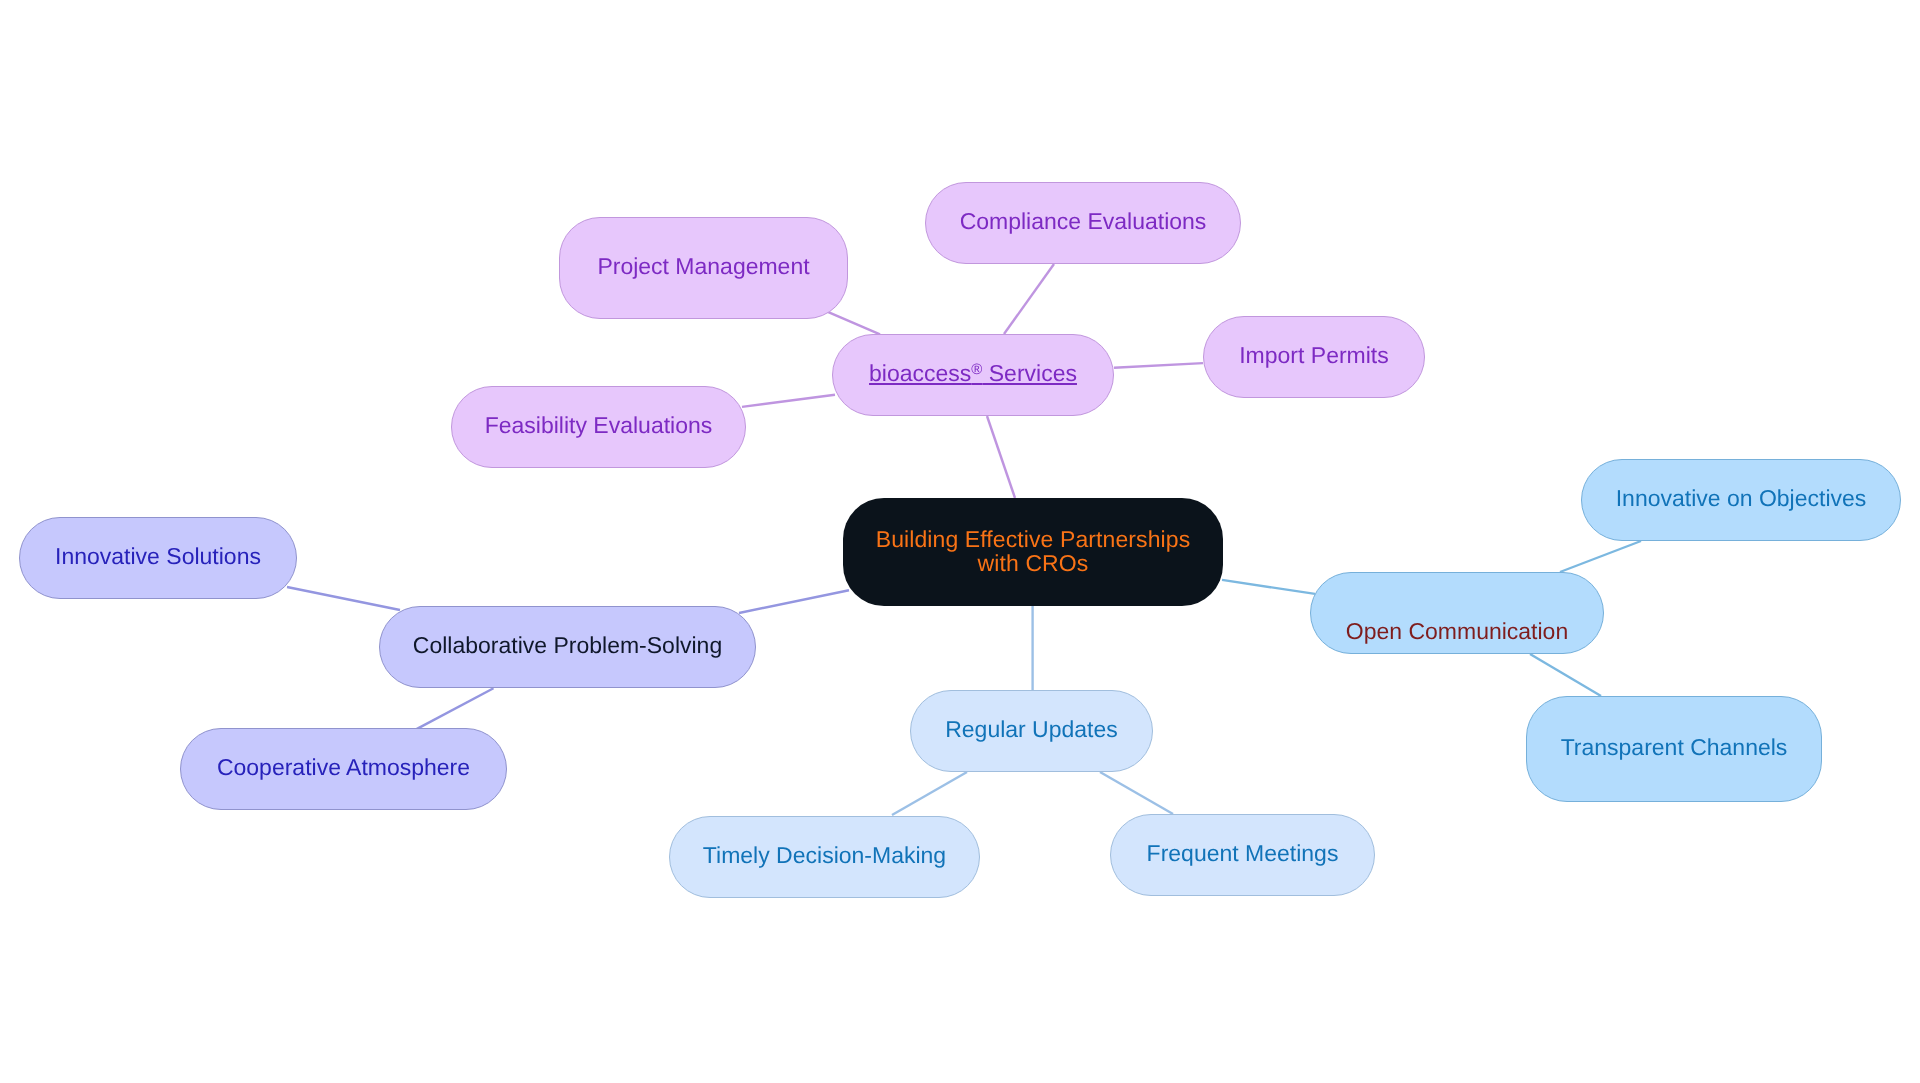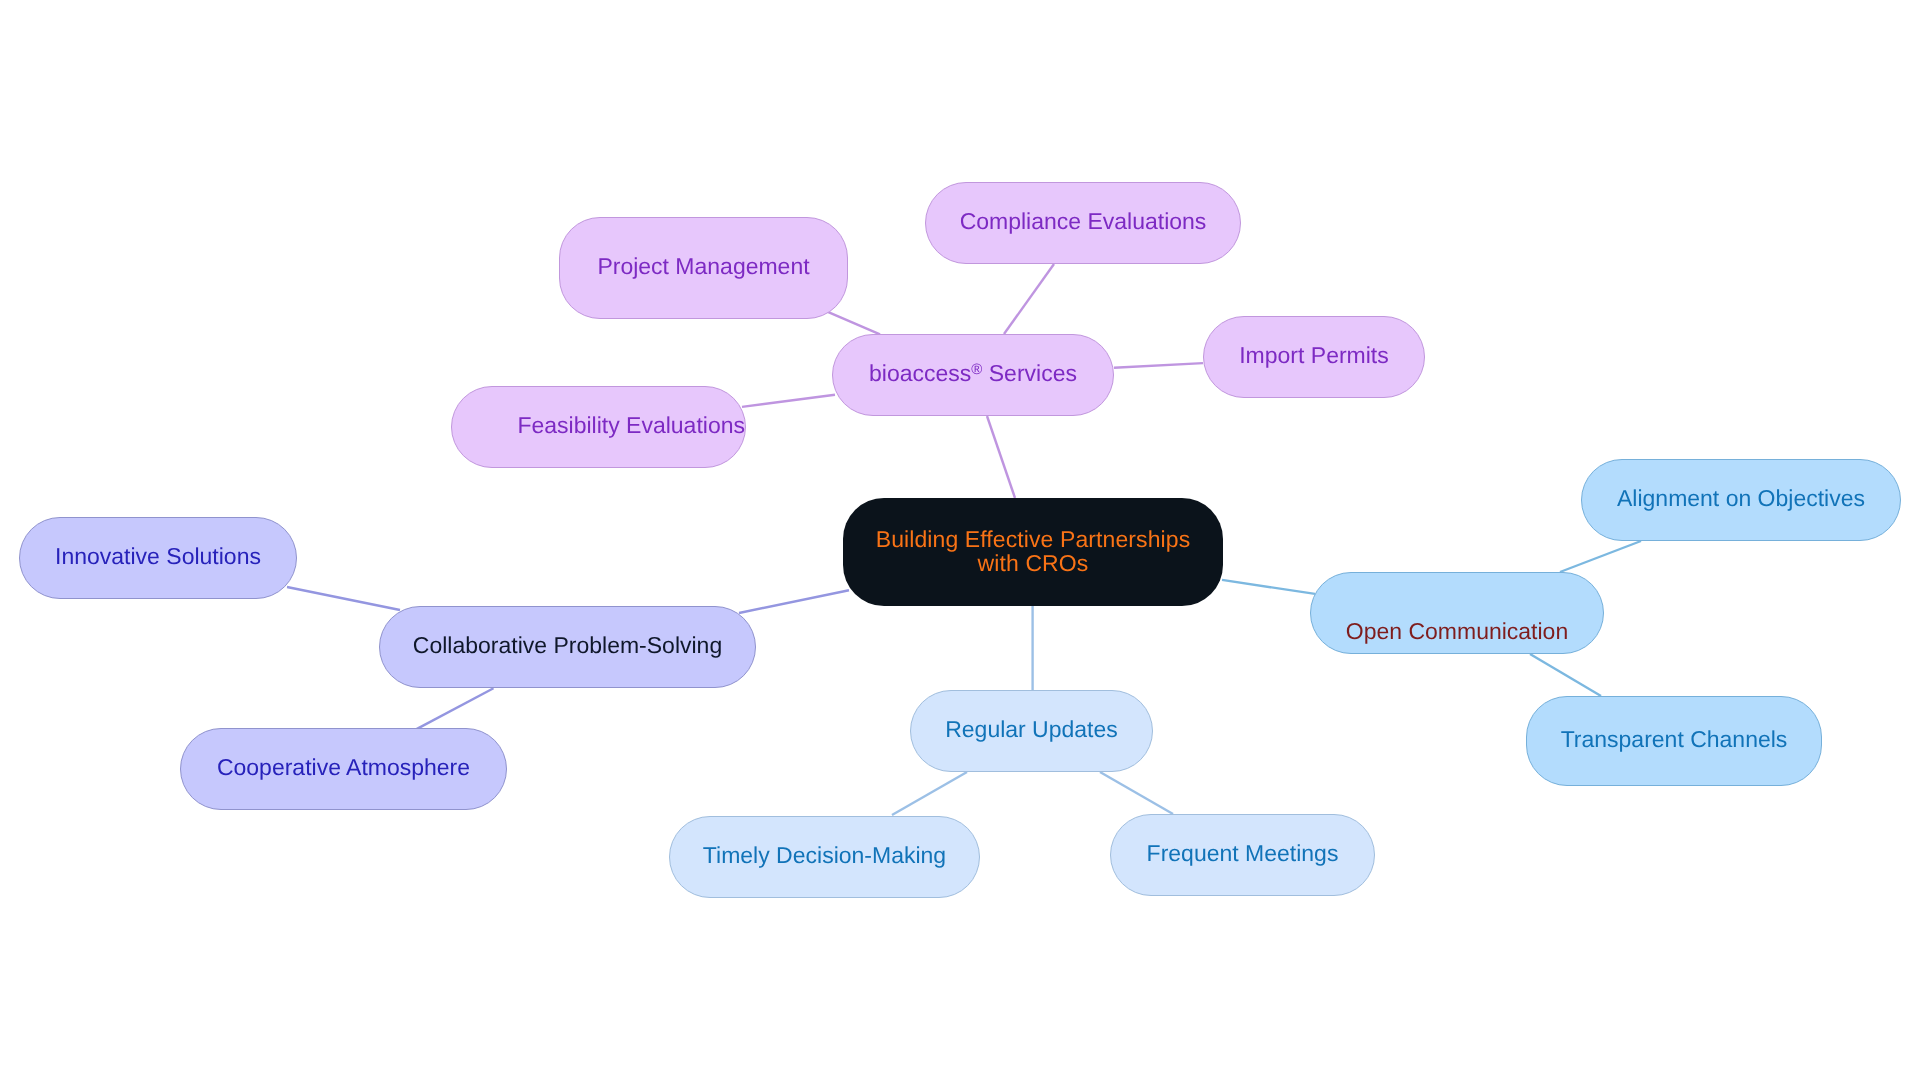--- a/index.html
+++ b/index.html
@@ -38,41 +38,41 @@
     <line class="link" x1="1100" y1="772" x2="1173" y2="814" stroke="#9cc0e6"></line>
     <line class="link" x1="849" y1="590.2" x2="739" y2="613" stroke="#9496e0"></line>
     <line class="link" x1="400" y1="610" x2="287" y2="587" stroke="#9496e0"></line>
     <line class="link" x1="493.5" y1="688.3" x2="416.5" y2="729.1" stroke="#9496e0"></line>
   </svg>
   <div class="node root" style="left: 843px; top: 498px; width: 380px; height: 108px; border-radius: 41px; background: rgb(11, 19, 27);">
       <span class="node-label" style="color: #f97316;">Building Effective Partnerships
 with CROs</span>
     </div>
   <div class="node" style="left: 832px; top: 334px; width: 282px; height: 82px; border-radius: 41px; background: rgb(231, 199, 252); border-color: rgb(193, 151, 221);">
-      <span class="node-label" style="color: rgb(125, 42, 195);"><span>bioaccess</span><span class="sup">®</span><span> Services</span></span>
+      <span class="node-label" style="color: rgb(125, 42, 195); text-decoration: underline;"><span>bioaccess</span><span class="sup">®</span><span> Services</span></span>
     </div>
   <div class="node" style="left: 925px; top: 182px; width: 316px; height: 82px; border-radius: 41px; background: rgb(231, 199, 252); border-color: rgb(193, 151, 221);">
       <span class="node-label" style="color: rgb(125, 42, 195);">Compliance Evaluations</span>
     </div>
   <div class="node" style="left: 559px; top: 217px; width: 289px; height: 102px; border-radius: 41px; background: rgb(231, 199, 252); border-color: rgb(193, 151, 221);">
       <span class="node-label" style="color: rgb(125, 42, 195);">Project Management</span>
     </div>
-  <div class="node" style="left: 451px; top: 386px; width: 295px; height: 82px; border-radius: 41px; background: rgb(231, 199, 252); border-color: rgb(193, 151, 221); justify-content: flex-end;">
+  <div class="node" style="left: 451px; top: 386px; width: 295px; height: 82px; border-radius: 41px; background: rgb(231, 199, 252); border-color: rgb(193, 151, 221);">
       <span class="node-label" style="color: rgb(125, 42, 195);">Feasibility Evaluations</span>
     </div>
   <div class="node" style="left: 1203px; top: 316px; width: 222px; height: 82px; border-radius: 41px; background: rgb(231, 199, 252); border-color: rgb(193, 151, 221);">
       <span class="node-label" style="color: rgb(125, 42, 195);">Import Permits</span>
     </div>
   <div class="node" style="left: 1310px; top: 572px; width: 294px; height: 82px; border-radius: 41px; background: rgb(179, 220, 253); border-color: rgb(118, 176, 218);">
       <span class="node-label" style="color: #7f1d1d; margin-top: 40px;">Open Communication</span>
     </div>
   <div class="node" style="left: 1581px; top: 459px; width: 320px; height: 82px; border-radius: 41px; background: rgb(179, 220, 253); border-color: rgb(118, 176, 218);">
-      <span class="node-label" style="color: rgb(17, 115, 184);">Alignment on Objectives</span>
+      <span class="node-label" style="color: rgb(17, 115, 184);">Innovative on Objectives</span>
     </div>
-  <div class="node" style="left: 1526px; top: 696px; width: 296px; height: 90px; border-radius: 41px; background: rgb(179, 220, 253); border-color: rgb(118, 176, 218); text-align: center;">
+  <div class="node" style="left: 1526px; top: 696px; width: 296px; height: 106px; border-radius: 41px; background: rgb(179, 220, 253); border-color: rgb(118, 176, 218); text-align: center;">
       <span class="node-label" style="color: rgb(17, 115, 184);">Transparent Channels</span>
     </div>
   <div class="node" style="left: 910px; top: 690px; width: 243px; height: 82px; border-radius: 41px; background: rgb(211, 229, 253); border-color: rgb(161, 190, 221);">
       <span class="node-label" style="color: rgb(17, 115, 184);">Regular Updates</span>
     </div>
   <div class="node" style="left: 669px; top: 816px; width: 311px; height: 82px; border-radius: 41px; background: rgb(211, 229, 253); border-color: rgb(161, 190, 221);">
       <span class="node-label" style="color: rgb(17, 115, 184);">Timely Decision-Making</span>
     </div>
   <div class="node" style="left: 1110px; top: 814px; width: 265px; height: 82px; border-radius: 41px; background: rgb(211, 229, 253); border-color: rgb(161, 190, 221);">
       <span class="node-label" style="color: rgb(17, 115, 184);">Frequent Meetings</span>

